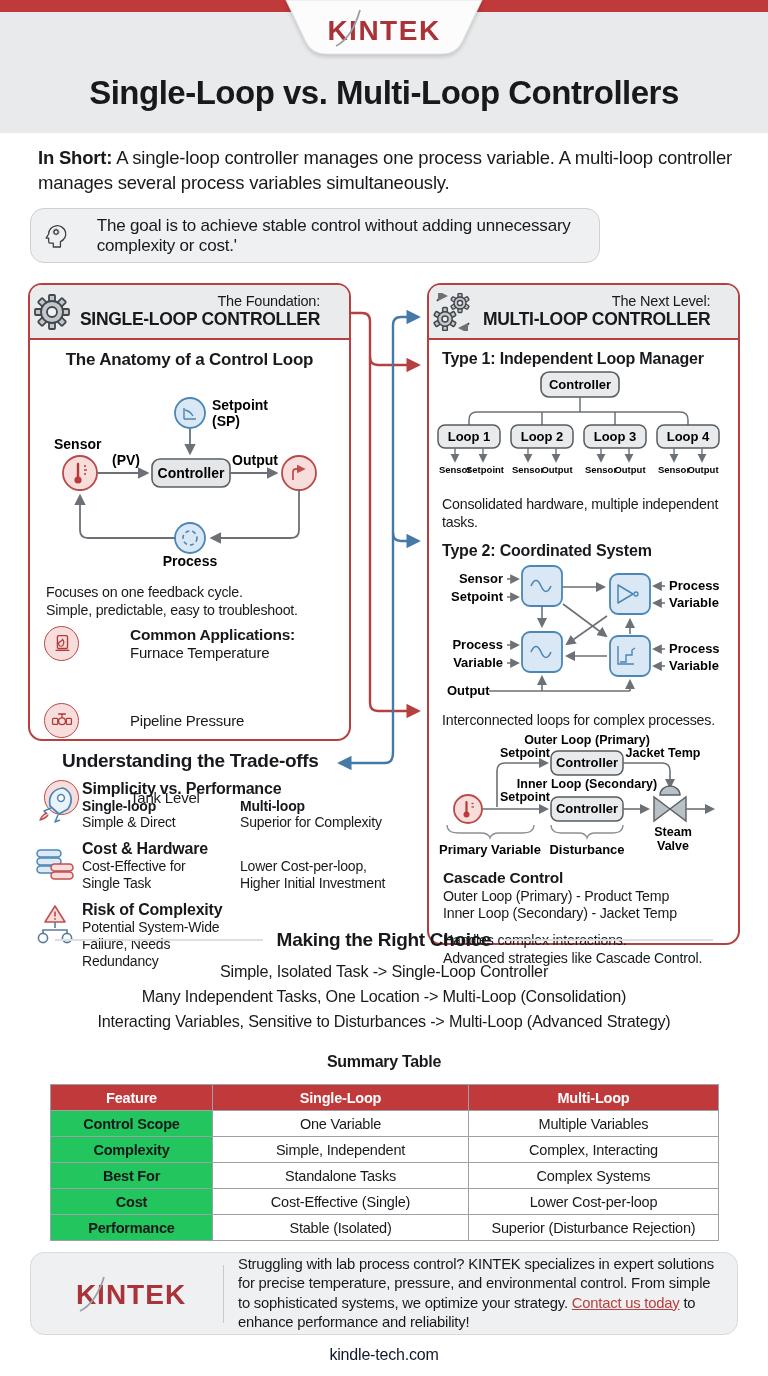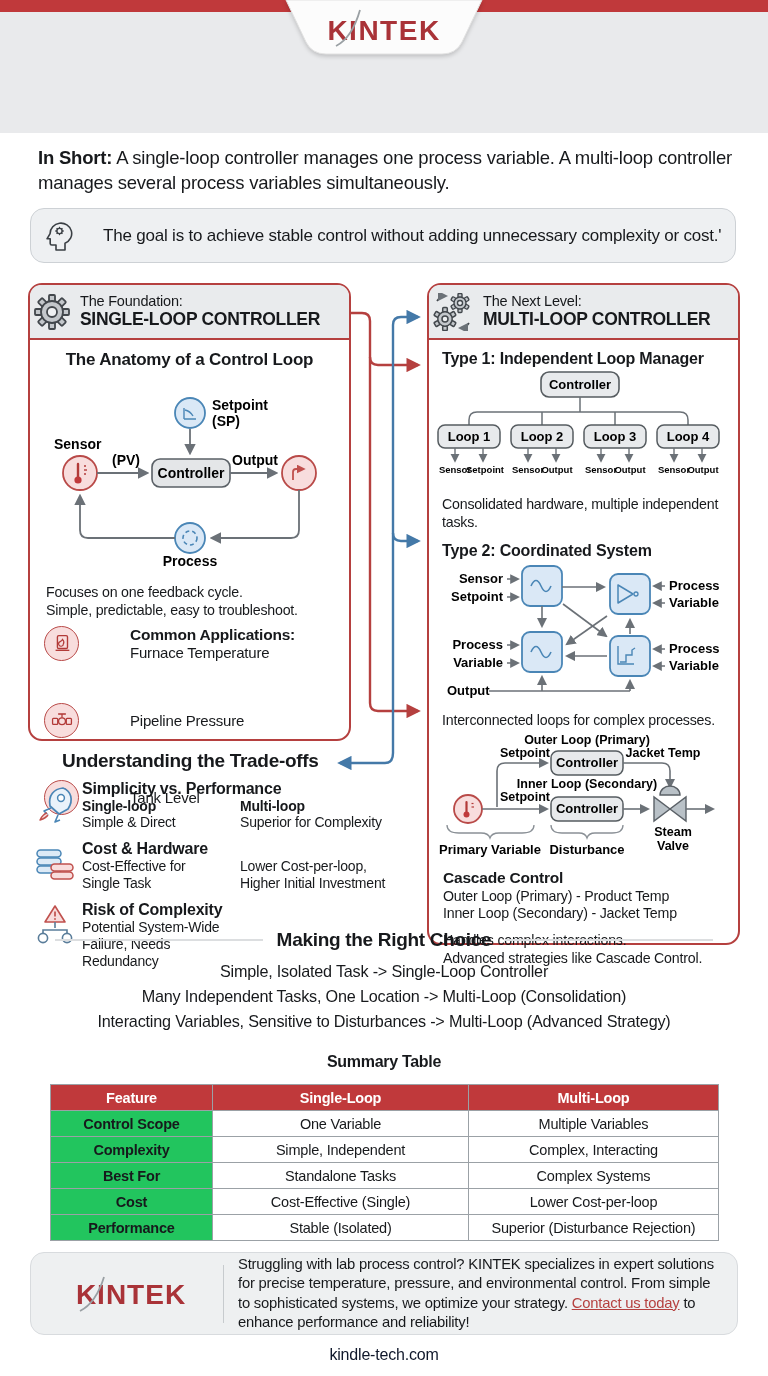--- a/index.html
+++ b/index.html
@@ -7,29 +7,29 @@
         font-family:"Liberation Sans",sans-serif;color:#17191c;}
   .abs{position:absolute;}
   
   #gray-band{left:0;top:0;width:768px;height:133px;background:#e9eaec;}
   #top-bar{left:0;top:0;width:768px;height:12px;background:#c0393b;}
   #logo-badge{left:284px;top:0;width:200px;height:58px;filter:drop-shadow(0 2px 2px rgba(0,0,0,.18));}
   #main-title{left:0;top:74px;width:768px;text-align:center;font-size:33px;font-weight:bold;letter-spacing:-.5px;}
   
   #intro{left:38px;top:146px;width:698px;font-size:18.5px;line-height:1.33;letter-spacing:-.2px;}
   #intro b{font-weight:bold;}
-  #quote-box{left:30px;top:208px;width:706px;height:55px;background:#eef0f2;border:1.5px solid #cdd1d5;
+  #quote-box{left:30px;top:208px;width:570px;height:55px;background:#eef0f2;border:1.5px solid #cdd1d5;
              border-radius:14px;display:flex;align-items:center;gap:30px;padding:0 12px;box-sizing:border-box;}
   #quote-box .qtext{font-size:17px;letter-spacing:-.2px;}
   
   .card{position:absolute;background:#fff;border:2px solid #b5403f;border-radius:14px;box-sizing:border-box;}
   #card-single{left:28px;top:283px;width:323px;height:458px;}
   #card-multi{left:427px;top:283px;width:313px;height:662px;}
   .card-head{display:flex;align-items:center;gap:10px;background:#e9ebed;border-bottom:2px solid #b5403f;
-             border-radius:11px 11px 0 0;padding:7px 4px;height:55px;box-sizing:border-box;}
+             border-radius:11px 11px 0 0;padding:7px 4px;height:55px;box-sizing:border-box;text-align:right;}
   .card-head .kicker{font-size:14.5px;letter-spacing:-.2px;}
   .card-head .ctitle{font-size:17.5px;font-weight:bold;letter-spacing:-.3px;}
   .panel-h3{font-size:17px;font-weight:bold;text-align:center;margin:10px 0 0 0;letter-spacing:-.2px;}
   .type-h{font-size:16px;font-weight:bold;margin:10px 0 0 13px;letter-spacing:-.2px;}
   .caption{font-size:14.2px;margin:2px 13px 0 13px;line-height:1.25;letter-spacing:-.2px;}
   .notes{font-size:14.2px;margin:4px 0 0 16px;line-height:1.3;letter-spacing:-.2px;}
   
   .app-grid{margin:6px 0 0 14px;display:grid;grid-template-columns:44px 1fr;row-gap:3px;align-items:center;gap:42px;}
   .app-icon{width:33px;height:33px;border-radius:50%;background:#f8dddd;border:1.6px solid #b94a48;
             display:flex;align-items:center;justify-content:center;}
@@ -98,20 +98,21 @@
 
   <div class="abs" id="gray-band"></div>
   <div class="abs" id="top-bar"></div>
 
   <svg class="abs" id="logo-badge" viewBox="0 0 200 58">
     <path d="M2,0 H198 L178,42 Q172,54 158,54 H42 Q28,54 22,42 Z" fill="#fcfcfc" stroke="#e2e2e2" stroke-width="1"></path>
     <text x="100" y="40" text-anchor="middle" font-size="28" font-weight="bold" fill="#a93338" letter-spacing="1.5">KINTEK</text>
     <path d="M52,46 Q68,38 76,10" stroke="#9aa0a4" stroke-width="1.8" fill="none"></path>
   </svg>
 
+  <div class="abs" id="main-title">Single-Loop vs. Multi-Loop Controllers</div>
 
   <div class="abs" id="intro"><b>In Short:</b><span> A single-loop controller manages one process variable. A multi-loop controller manages several process variables simultaneously.</span></div>
 
   <div class="abs" id="quote-box">
     <svg width="30" height="33" viewBox="0 0 30 33">
       <path d="M13,31 v-5 h-4.2 a1.6,1.6 0 0 1 -1.6,-1.6 v-4.6 h-3.2 l3.1,-5.2 a10.8,10.4 0 1 1 14.9,9.6 v6.8 z" fill="none" stroke="#3a3f44" stroke-width="1.6" stroke-linejoin="round"></path>
       <circle cx="16.5" cy="12" r="2.6" fill="none" stroke="#3a3f44" stroke-width="1.4"></circle>
       <g stroke="#3a3f44" stroke-width="1.3">
         <line x1="16.5" y1="7.8" x2="16.5" y2="9.4"></line>
           <line x1="16.5" y1="14.6" x2="16.5" y2="16.2"></line>

